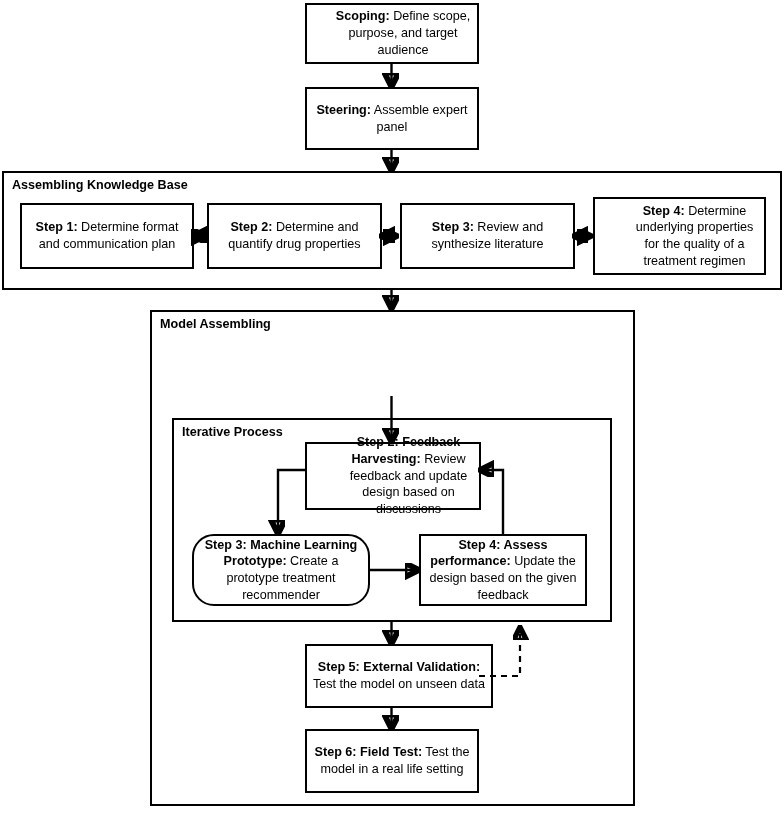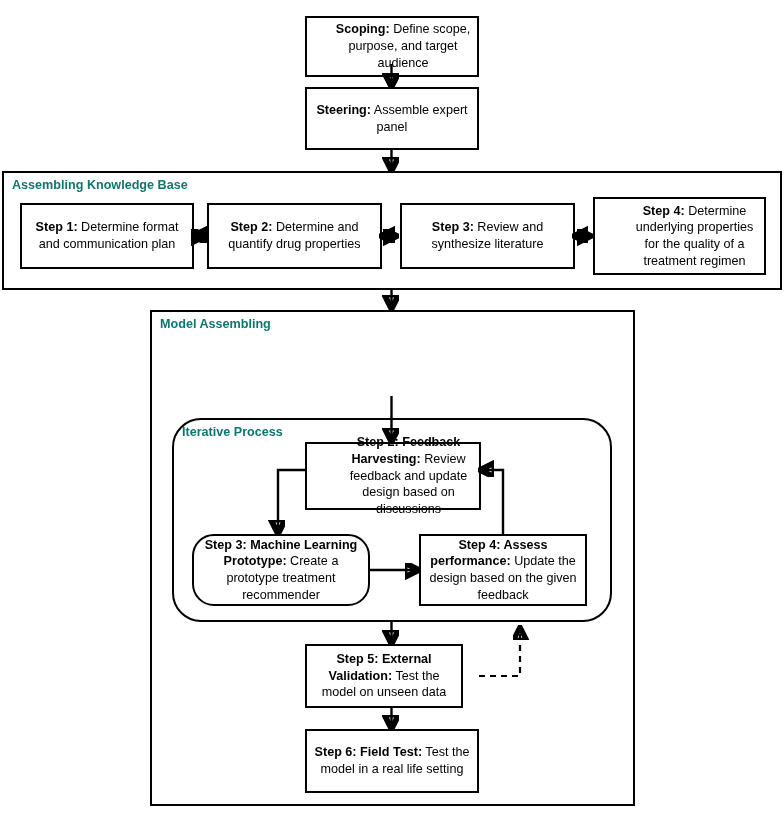--- a/index.html
+++ b/index.html
@@ -39,24 +39,24 @@
     border: 2.5px solid #000000;
     background: #ffffff;
     z-index: 1;
   }
   .group > .glabel {
     position: absolute;
     top: 5px;
     left: 8px;
     font-size: 12.6px;
     font-weight: bold;
-    color: #0f766e;
+    color: #000000;
     white-space: nowrap;
   }
-  .group.inner { z-index: 2; border-radius: 29px; }
+  .group.inner { z-index: 2; }
 
   svg.edges {
     position: absolute;
     left: 0;
     top: 0;
     width: 784px;
     height: 816px;
     z-index: 4;
     pointer-events: none;
     overflow: visible;
@@ -106,21 +106,21 @@
 
     <polyline points="503,535 503,470 481,470" marker-end="url(#ah)"></polyline>
 
     <line x1="391.5" y1="622" x2="391.5" y2="643" marker-end="url(#ah)"></line>
 
     <line x1="391.5" y1="707" x2="391.5" y2="728" marker-end="url(#ah)"></line>
 
     <polyline class="dashed" points="479,676 520,676 520,628" marker-end="url(#ah)"></polyline>
   </svg>
 
-  <div class="node" style="left:305px; top:16px; width:174px; height:61px;padding-left:27px;">
+  <div class="node" style="left:305px; top:3px; width:174px; height:61px;padding-left:27px;">
     <span class="t">
       <b>Scoping:</b><span> Define scope, purpose, and target audience</span>
     </span>
   </div>
 
   <div class="node" style="left:305px; top:87px; width:174px; height:63px;">
     <span class="t">
       <b>Steering:</b><span> Assemble expert panel</span>
     </span>
   </div>
@@ -173,21 +173,21 @@
       <b>Step 3: Machine Learning Prototype:</b><span> Create a prototype treatment recommender</span>
     </span>
   </div>
 
   <div class="node" style="left:419px; top:534px; width:168px; height:72px;">
     <span class="t">
       <b>Step 4: Assess performance:</b><span> Update the design based on the given feedback</span>
     </span>
   </div>
 
-  <div class="node" style="left:305px; top:644px; width:158px; height:64px;">
+  <div class="node" style="left:305px; top:644px; width:188px; height:64px;">
     <span class="t">
       <b>Step 5: External Validation:</b><span> Test the model on unseen data</span>
     </span>
   </div>
 
   <div class="node" style="left:305px; top:729px; width:174px; height:64px;">
     <span class="t">
       <b>Step 6: Field Test:</b><span> Test the model in a real life setting</span>
     </span>
   </div>

